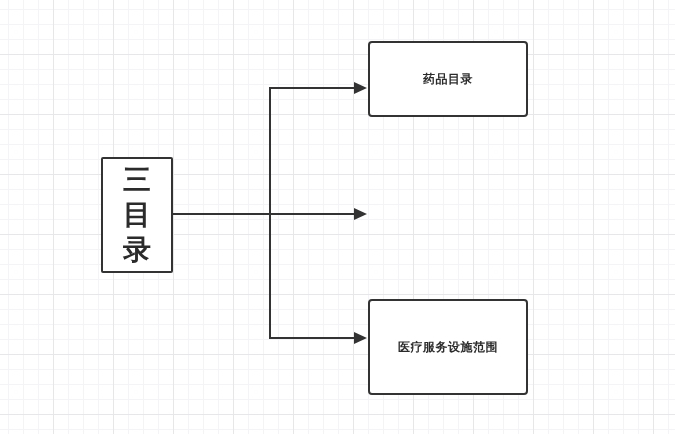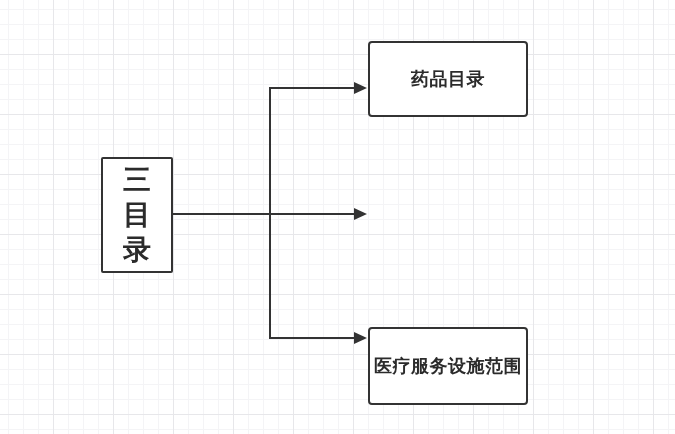--- a/index.html
+++ b/index.html
@@ -39,26 +39,26 @@
     border-radius: 2px;
     font-size: 28px;
     flex-direction: column;
     line-height: 1;
     gap: 7px;
   }
   .node.leaf {
     left: 368px;
     width: 160px; height: 76px;
     border-radius: 4px;
-    font-size: 18px;
+    font-size: 12px;
     letter-spacing: 0.5px;
   }
   .node.leaf.top    { top: 41px; }
   .node.leaf.middle { top: 177px; }
-  .node.leaf.bottom { top: 299px; height: 78px; margin-top: 28px; }
+  .node.leaf.bottom { top: 299px; height: 96px; }
   .edge {
     position: absolute;
     background: #333333;
   }
   .edge.h { height: 2px; }
   .edge.v { width: 2px; }
   .edge-main   { left: 173px; top: 213px; width: 182px; }
   .edge-trunk  { left: 269px; top: 87px;  height: 252px; }
   .edge-top    { left: 269px; top: 87px;  width: 86px; }
   .edge-bottom { left: 269px; top: 337px; width: 86px; }

